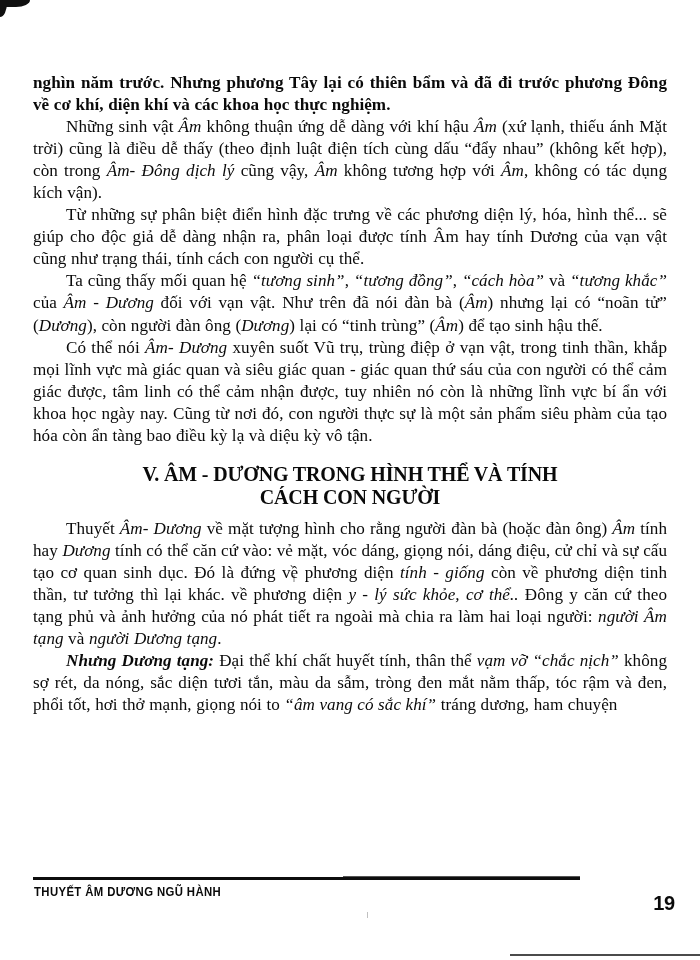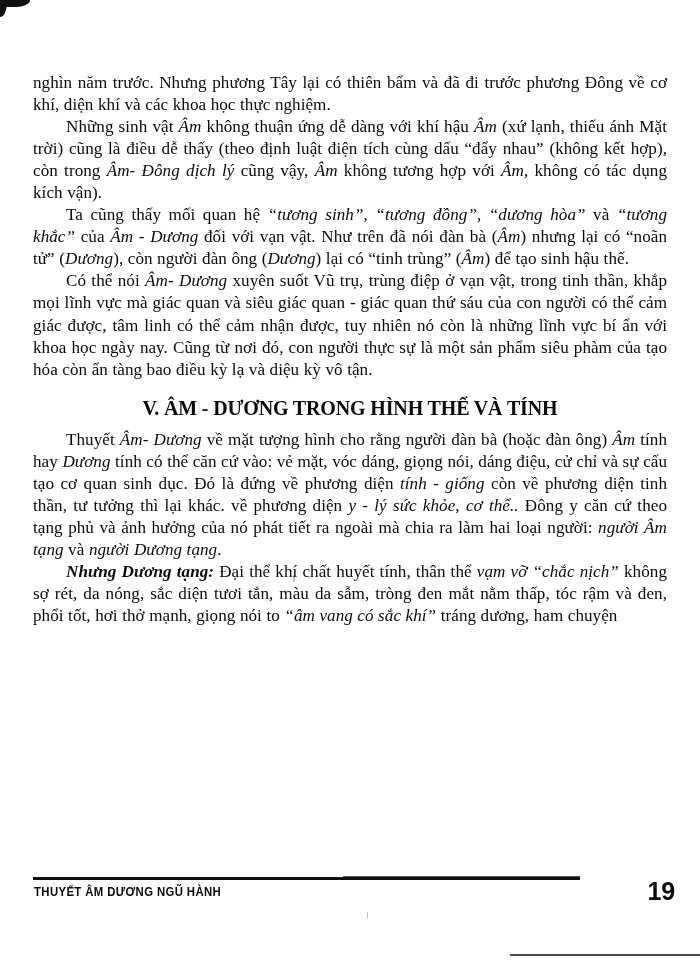--- a/index.html
+++ b/index.html
@@ -68,20 +68,21 @@
     font-size: 17.1px;
     line-height: 22.05px;
     text-align: justify;
     text-indent: 33px;
     letter-spacing: 0.05px;
     word-spacing: 0.2px;
     -webkit-font-smoothing: none;
   }
   p.para.no-indent {
     text-indent: 0;
+    font-weight: bold;
   }
   p.para i, p.para em {
     font-style: italic;
   }
   p.para .bi {
     font-weight: bold;
     font-style: italic;
   }
 
   
@@ -133,25 +134,25 @@
     font-family: "Liberation Sans", "DejaVu Sans", sans-serif;
     font-weight: bold;
     font-size: 13.2px;
     letter-spacing: 0.45px;
     transform: scaleX(0.86);
     transform-origin: left top;
     white-space: nowrap;
   }
   .footer-pageno {
     position: absolute;
-    top: 0;
+    top: 15px;
     right: 0;
     font-family: "Liberation Sans", "DejaVu Sans", sans-serif;
     font-weight: bold;
-    font-size: 25px;
+    font-size: 20px;
     letter-spacing: -0.2px;
   }
 
   
   .watermark {
     position: absolute;
     top: 36px;
     left: 0;
     width: 700px;
     text-align: center;
@@ -173,28 +174,30 @@
 <div class="watermark"></div>
 
 <div class="page">
 
   <div class="body-text">
 
     <p class="para no-indent">nghìn năm trước. Nhưng phương Tây lại có thiên bẩm và đã đi trước phương Đông về cơ khí, diện khí và các khoa học thực nghiệm.</p>
 
     <p class="para">Những sinh vật <i>Âm</i> không thuận ứng dễ dàng với khí hậu <i>Âm</i> (xứ lạnh, thiếu ánh Mặt trời) cũng là điều dễ thấy (theo định luật điện tích cùng dấu “đẩy nhau” (không kết hợp), còn trong <i>Âm- Đông dịch lý</i> cũng vậy, <i>Âm</i> không tương hợp với <i>Âm</i>, không có tác dụng kích vận).</p>
 
-
-    <p class="para">Ta cũng thấy mối quan hệ <i>“tương sinh”</i>, <i>“tương đồng”</i>, <i>“dương hòa”</i> và <i>“tương khắc”</i> của <i>Âm - Dương</i> đối với vạn vật. Như trên đã nói đàn bà (<i>Âm</i>) nhưng lại có “noãn tử” (<i>Dương</i>), còn người đàn ông (<i>Dương</i>) lại có “tinh trùng” (<i>Âm</i>) để tạo sinh hậu thế.</p>
+    <p class="para">Từ những sự phân biệt điển hình đặc trưng về các phương diện lý, hóa, hình thể... sẽ giúp cho độc giả dễ dàng nhận ra, phân loại được tính Âm hay tính Dương của vạn vật cũng như trạng thái, tính cách con người cụ thể.</p>
+
+    <p class="para">Ta cũng thấy mối quan hệ <i>“tương sinh”</i>, <i>“tương đồng”</i>, <i>“cách hòa”</i> và <i>“tương khắc”</i> của <i>Âm - Dương</i> đối với vạn vật. Như trên đã nói đàn bà (<i>Âm</i>) nhưng lại có “noãn tử” (<i>Dương</i>), còn người đàn ông (<i>Dương</i>) lại có “tinh trùng” (<i>Âm</i>) để tạo sinh hậu thế.</p>
 
     <p class="para">Có thể nói <i>Âm- Dương</i> xuyên suốt Vũ trụ, trùng điệp ở vạn vật, trong tinh thần, khắp mọi lĩnh vực mà giác quan và siêu giác quan - giác quan thứ sáu của con người có thể cảm giác được, tâm linh có thể cảm nhận được, tuy nhiên nó còn là những lĩnh vực bí ẩn với khoa học ngày nay. Cũng từ nơi đó, con người thực sự là một sản phẩm siêu phàm của tạo hóa còn ẩn tàng bao điều kỳ lạ và diệu kỳ vô tận.</p>
 
 
     <h2 class="section-heading">
       <span class="hl">V. ÂM - DƯƠNG TRONG HÌNH THỂ VÀ TÍNH</span>
+      <span class="hl">CÁCH CON NGƯỜI</span>
     </h2>
 
     <p class="para">Thuyết <i>Âm- Dương</i> về mặt tượng hình cho rằng người đàn bà (hoặc đàn ông) <i>Âm</i> tính hay <i>Dương</i> tính có thể căn cứ vào: vẻ mặt, vóc dáng, giọng nói, dáng điệu, cử chỉ và sự cấu tạo cơ quan sinh dục. Đó là đứng về phương diện <i>tính - giống</i> còn về phương diện tinh thần, tư tưởng thì lại khác. về phương diện <i>y - lý sức khỏe, cơ thể..</i> Đông y căn cứ theo tạng phủ và ảnh hưởng của nó phát tiết ra ngoài mà chia ra làm hai loại người: <i>người Âm tạng</i> và <i>người Dương tạng</i>.</p>
 
     <p class="para"><span class="bi">Nhưng Dương tạng:</span> Đại thể khí chất huyết tính, thân thể <i>vạm vỡ “chắc nịch”</i> không sợ rét, da nóng, sắc diện tươi tắn, màu da sẫm, tròng đen mắt nằm thấp, tóc rậm và đen, phổi tốt, hơi thở mạnh, giọng nói to <i>“âm vang có sắc khí”</i> tráng dương, ham chuyện</p>
 
   </div>
 </div>
 
 <div class="footer">

